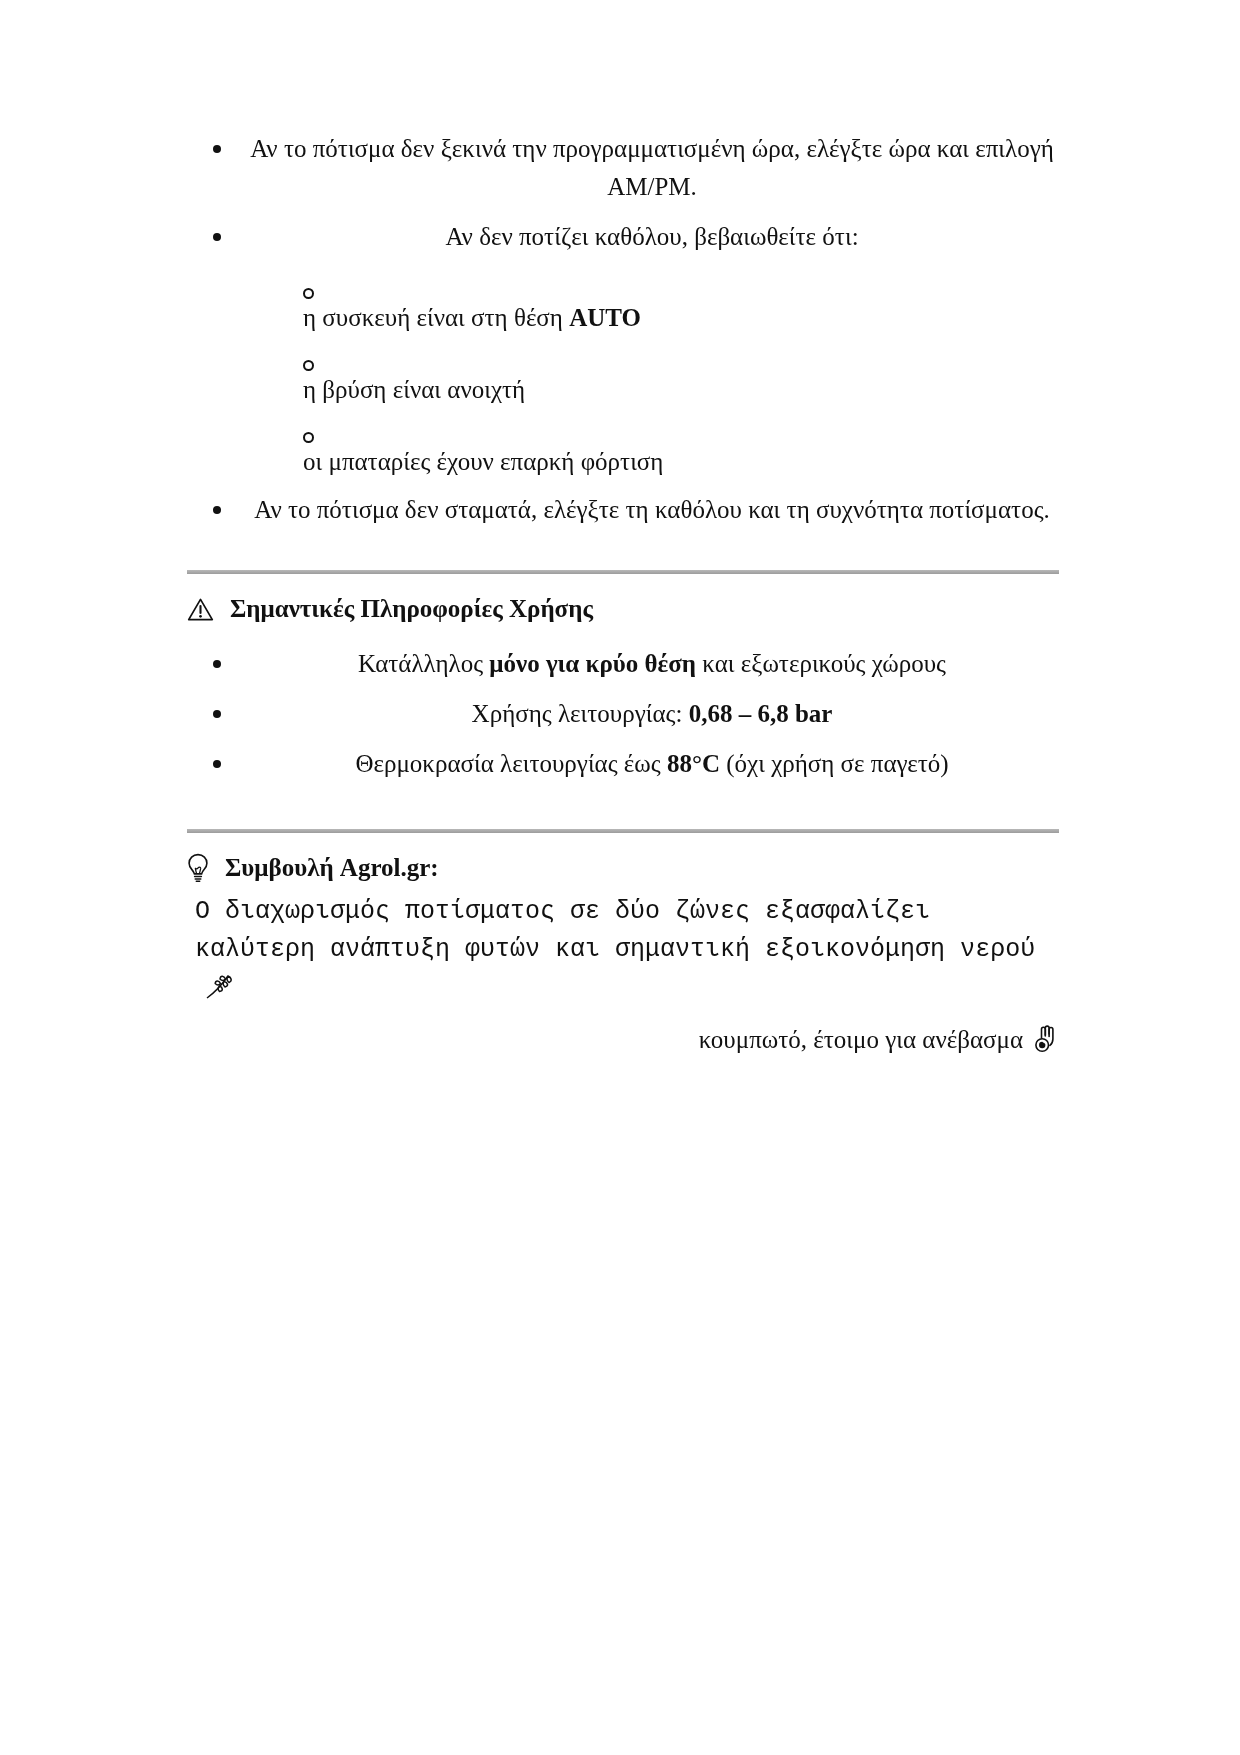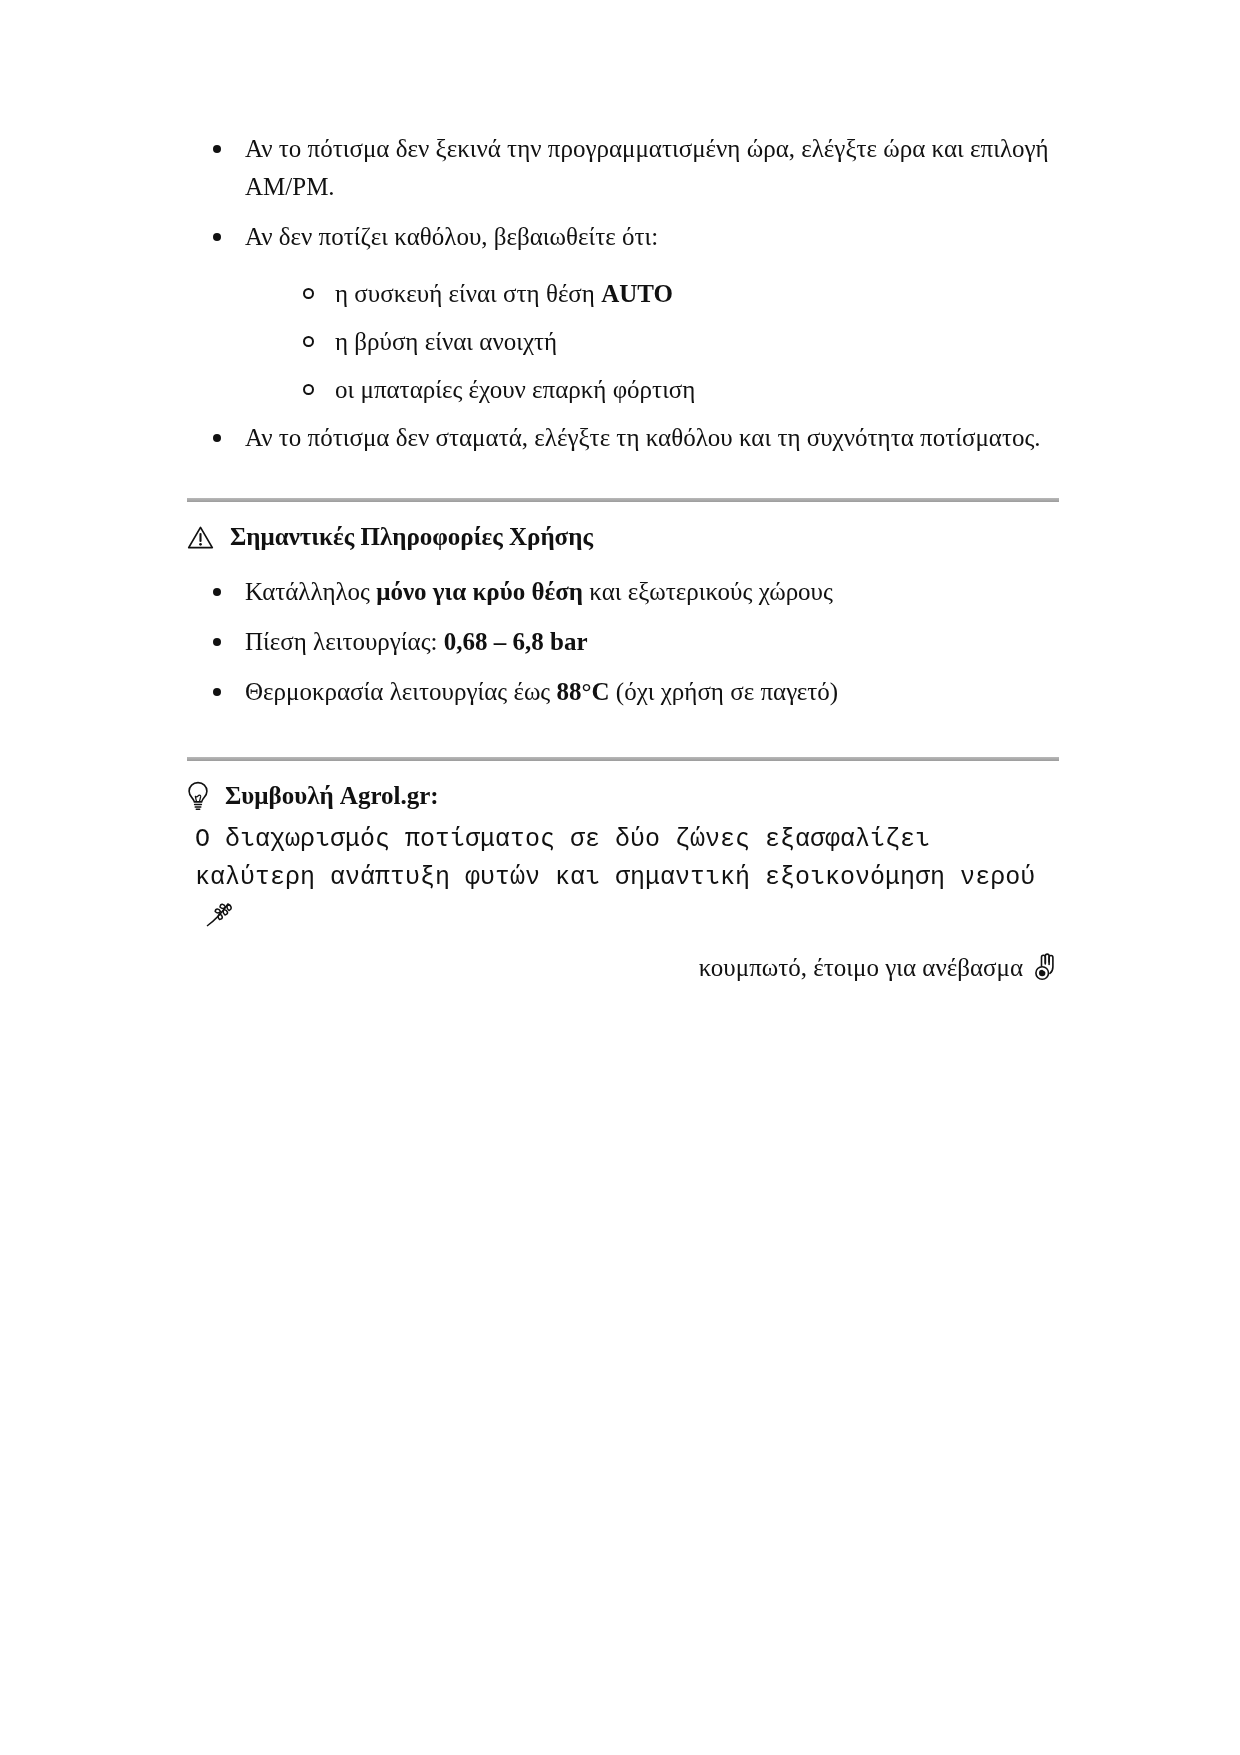--- a/index.html
+++ b/index.html
@@ -16,23 +16,23 @@
     position: absolute;
     left: 187px;
     top: 0;
     width: 872px;
     padding-top: 130px;
     box-sizing: content-box;
     font-size: 25px;
     line-height: 38px;
   }
   
-  .b-row { display: flex; align-items: flex-start; }
+  .b-row { display: flex; align-items: flex-start; text-align: center; }
   .b-row.l1 { margin-bottom: 12px; }
-  .b-row.l2 { margin-left: 116px; margin-bottom: 10px; }
+  .b-row.l2 { margin-left: 116px; margin-bottom: 10px; flex-direction: column; }
   .marker-col-1 { flex: none; width: 58px; box-sizing: border-box; padding-left: 26px; }
   .marker-col-2 { flex: none; width: 32px; box-sizing: border-box; padding-left: 0px; }
   .dot {
     display: block; width: 8px; height: 8px; border-radius: 50%;
     background: #111111; margin-top: 15px;
   }
   .circle {
     display: block; width: 10px; height: 10px; border-radius: 50%;
     border: 2px solid #111111; background: transparent; margin-top: 13px;
     box-sizing: border-box; width: 11px; height: 11px;
@@ -129,21 +129,21 @@
     <div class="b-row l1">
       <span class="marker-col-1">
           <span class="dot"></span>
         </span>
       <span class="b-text"><span>Κατάλληλος </span><span class="bold">μόνο για κρύο θέση</span><span> και εξωτερικούς χώρους</span></span>
     </div>
     <div class="b-row l1">
       <span class="marker-col-1">
           <span class="dot"></span>
         </span>
-      <span class="b-text"><span>Πίεση λειτουργίας: </span><span class="bold">0,68 – 6,8 bar</span><span></span></span>
+      <span class="b-text"><span>Χρήσης λειτουργίας: </span><span class="bold">0,68 – 6,8 bar</span><span></span></span>
     </div>
     <div class="b-row l1">
       <span class="marker-col-1">
           <span class="dot"></span>
         </span>
       <span class="b-text"><span>Θερμοκρασία λειτουργίας έως </span><span class="bold">88°C</span><span> (όχι χρήση σε παγετό)</span></span>
     </div>
 
     <div class="divider d2"></div>
 

